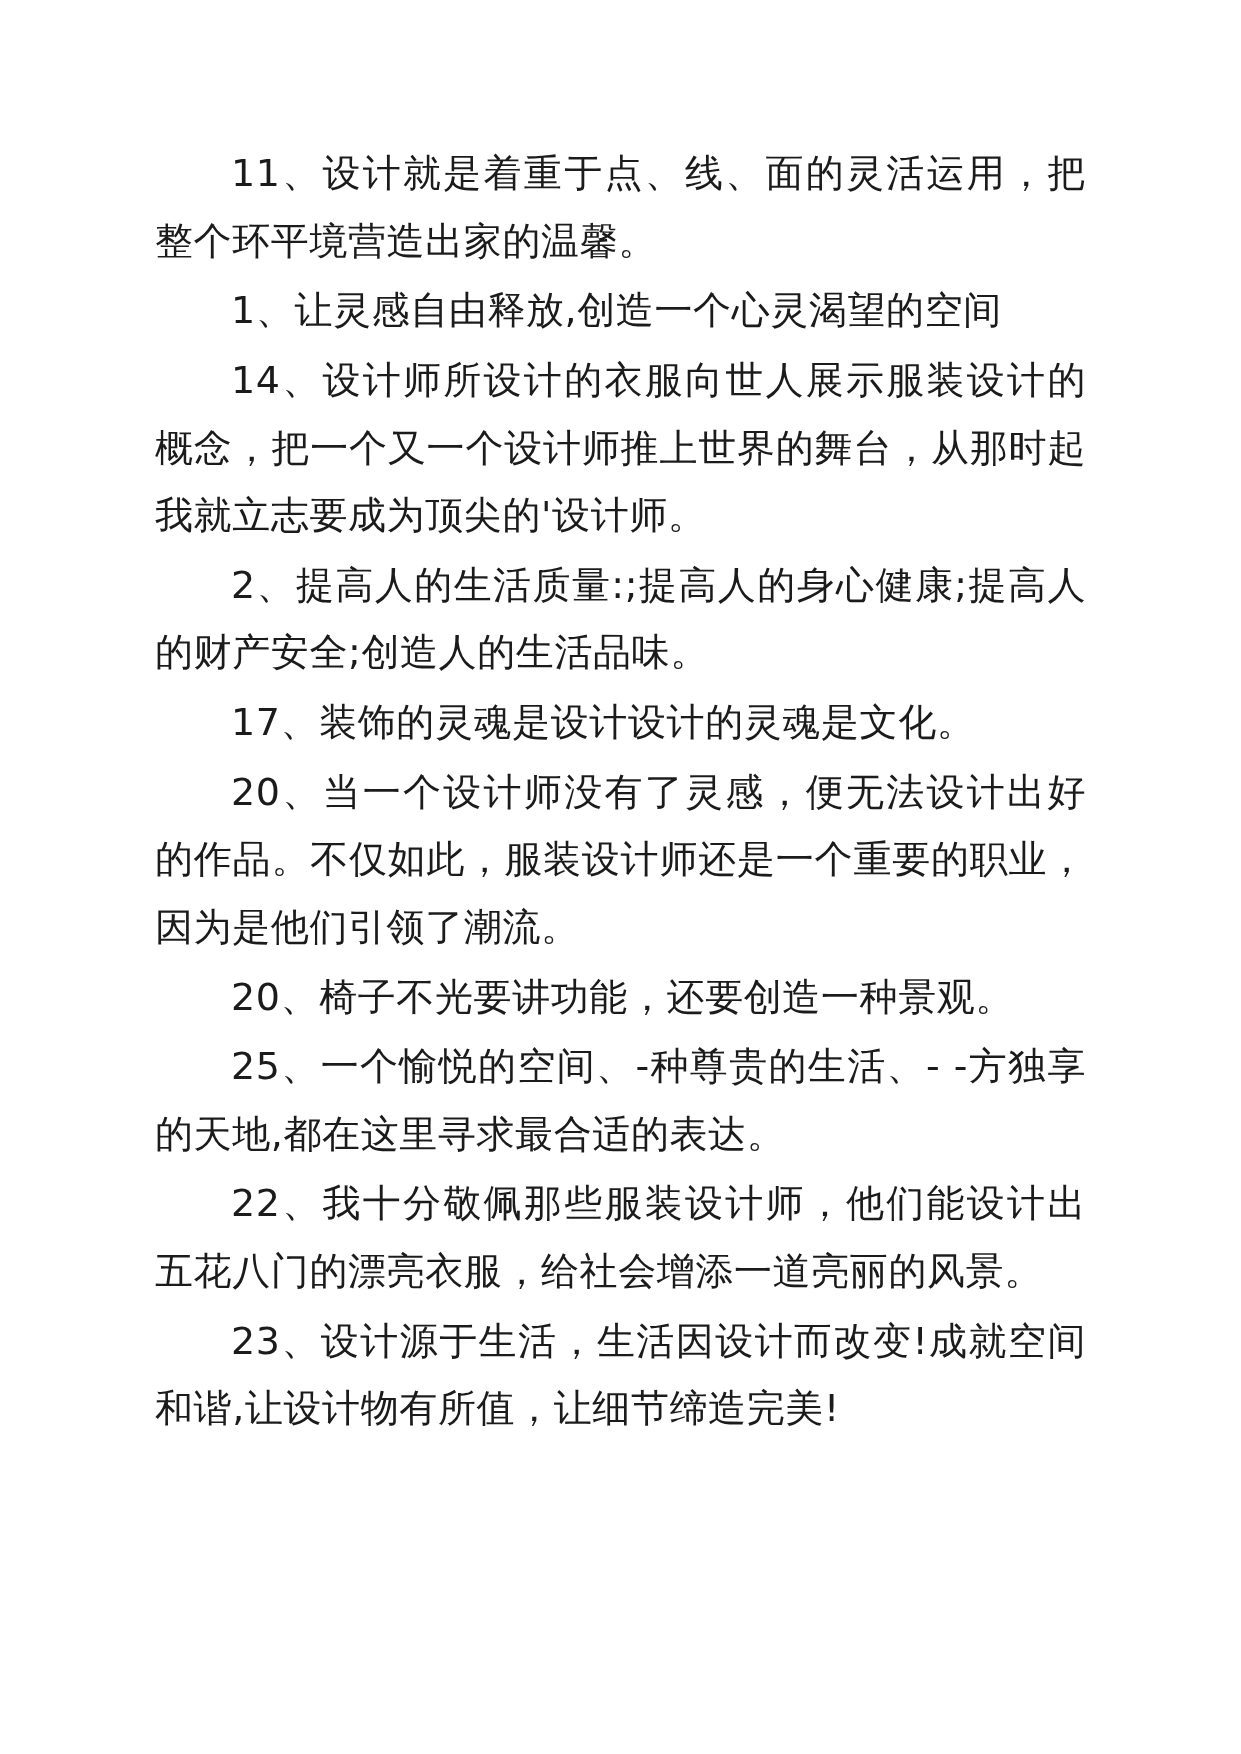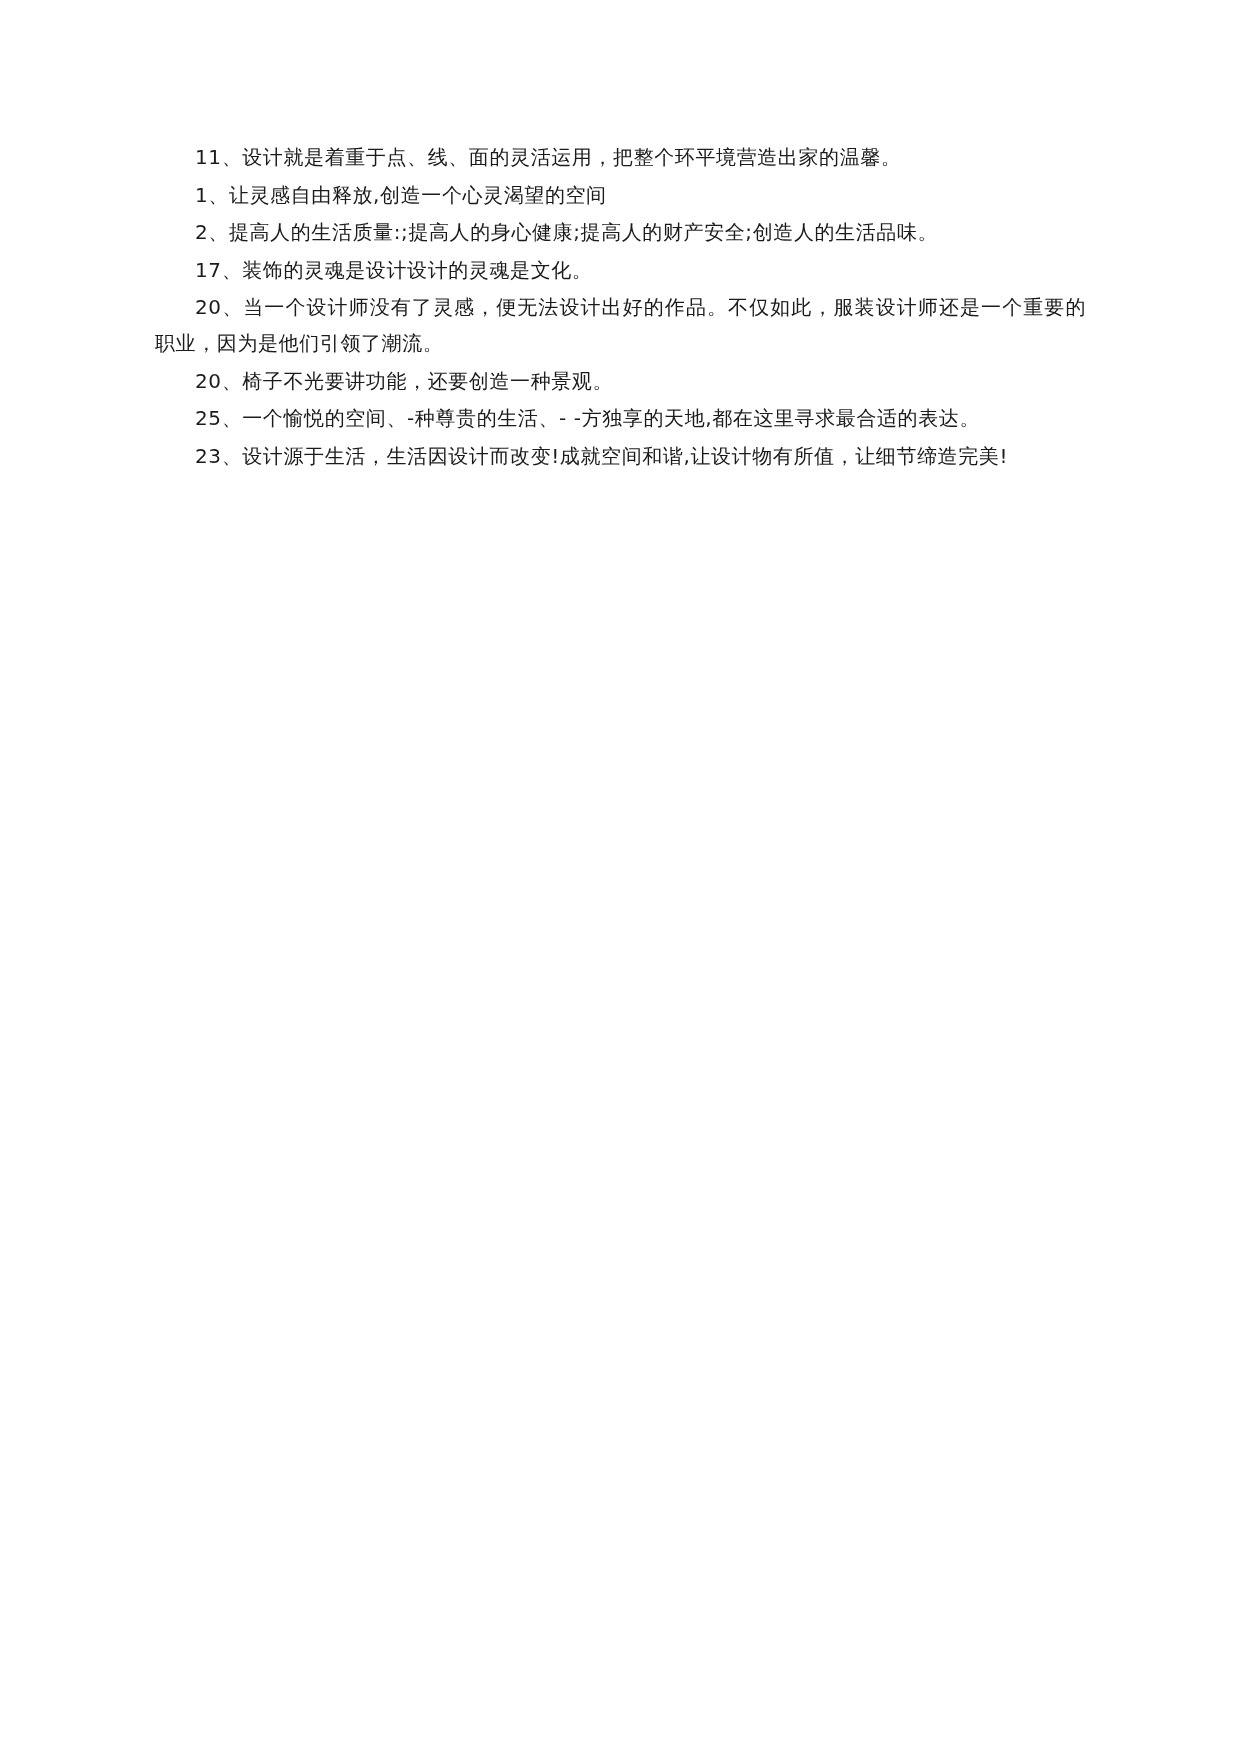--- a/index.html
+++ b/index.html
@@ -10,39 +10,41 @@
   .page {
     width: 1241px;
     height: 1754px;
     background: #ffffff;
     position: relative;
     box-sizing: border-box;
     padding: 140px 155px 0 155px;
     font-family: "DejaVu Sans", "Liberation Sans", sans-serif;
   }
   .doc-body {
-    font-size: 20px;
+    font-size: 38px;
     line-height: 1.78;
     color: #1b1b1b;
     text-align: justify;
     letter-spacing: 0.6px;
   }
   .para {
     margin: 0 0 2px 0;
     text-indent: 2em;
     font-weight: 400;
   }
 </style>
 </head>
 <body>
 
 <div class="page">
   <div class="doc-body">
     <p class="para">11、设计就是着重于点、线、面的灵活运用，把整个环平境营造出家的温馨。</p>
     <p class="para">1、让灵感自由释放,创造一个心灵渴望的空间</p>
+    <p class="para">14、设计师所设计的衣服向世人展示服装设计的概念，把一个又一个设计师推上世界的舞台，从那时起我就立志要成为顶尖的'设计师。</p>
     <p class="para">2、提高人的生活质量:;提高人的身心健康;提高人的财产安全;创造人的生活品味。</p>
     <p class="para">17、装饰的灵魂是设计设计的灵魂是文化。</p>
     <p class="para">20、当一个设计师没有了灵感，便无法设计出好的作品。不仅如此，服装设计师还是一个重要的职业，因为是他们引领了潮流。</p>
     <p class="para">20、椅子不光要讲功能，还要创造一种景观。</p>
     <p class="para">25、一个愉悦的空间、-种尊贵的生活、- -方独享的天地,都在这里寻求最合适的表达。</p>
+    <p class="para">22、我十分敬佩那些服装设计师，他们能设计出五花八门的漂亮衣服，给社会增添一道亮丽的风景。</p>
     <p class="para">23、设计源于生活，生活因设计而改变!成就空间和谐,让设计物有所值，让细节缔造完美!</p>
   </div>
 </div>
 
 </body></html>

